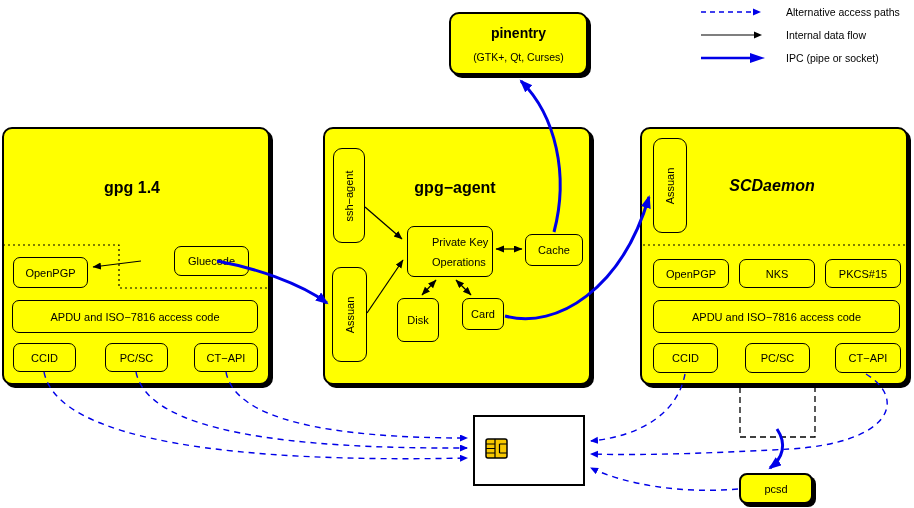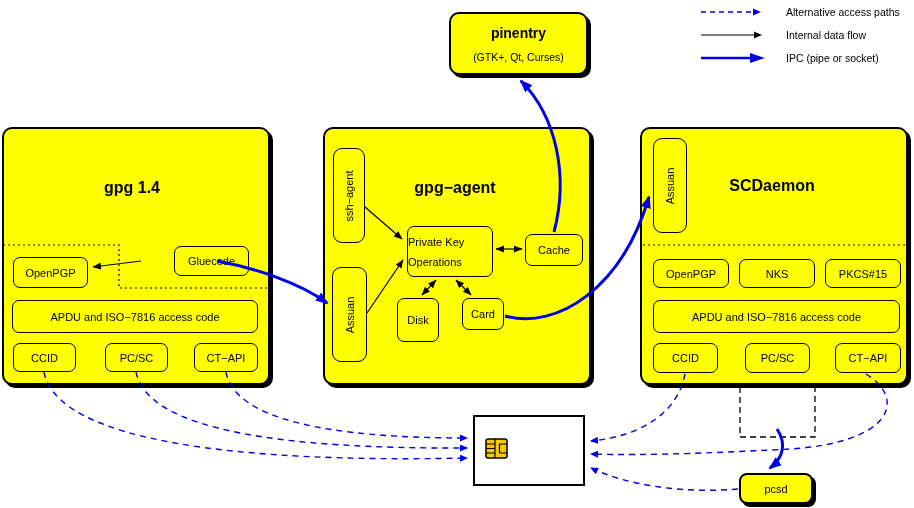--- a/index.html
+++ b/index.html
@@ -11,21 +11,21 @@
          transform:translateX(-50%);z-index:4;}
   .node{position:absolute;background:var(--yellow);border:1px solid #000;border-radius:7px;
         display:flex;align-items:center;justify-content:center;font-size:11px;
         box-sizing:border-box;z-index:3;white-space:nowrap;}
   .node.shadow{border-width:2px;border-radius:8px;box-shadow:3px 3px 0 #000;}
   .vnode{position:absolute;background:var(--yellow);border:1px solid #000;border-radius:9px;
          box-sizing:border-box;z-index:3;}
   .vnode span{position:absolute;left:50%;top:50%;transform:translate(-50%,-50%) rotate(-90deg);
          font-size:11px;white-space:nowrap;}
   .pko{flex-direction:column;align-items:flex-start;justify-content:center;
-       padding-left:0;gap:8px;}
+       padding-left:24px;gap:8px;}
   .pinentry{display:flex;flex-direction:column;align-items:center;justify-content:center;
        gap:10px;z-index:2;}
   .pinentry .pt{font-weight:bold;font-size:14px;}
   .pinentry .ps{font-size:10.5px;}
   .smartcard{position:absolute;left:473px;top:415px;width:112px;height:71px;background:#fff;
        border:2px solid #000;box-sizing:border-box;z-index:2;}
   .wires{position:absolute;left:0;top:0;z-index:7;pointer-events:none;}
   .legend{position:absolute;left:698px;top:0px;z-index:4;}
   .lrow{display:flex;align-items:center;height:23px;}
   .lrow svg{flex:0 0 auto;}
@@ -40,21 +40,21 @@
   <div class="bigbox" style="left:323px;top:127px;width:268px;height:258px;"></div>
   <div class="bigbox" style="left:640px;top:127px;width:268px;height:258px;"></div>
 
   <div class="bigbox pinentry" style="left:449px;top:12px;width:139px;height:63px;">
     <div class="pt">pinentry</div>
     <div class="ps">(GTK+, Qt, Curses)</div>
   </div>
 
   <div class="title" style="left:115px;top:179px;margin-left:17px;">gpg 1.4</div>
   <div class="title" style="left:455px;top:179px;">gpg−agent</div>
-  <div class="title" style="left:772px;top:177px;">SCDaemon</div>
+  <div class="title" style="left:772px;top:177px;font-style:italic;">SCDaemon</div>
 
   <div class="node" style="left:13px;top:257px;width:75px;height:31px;">OpenPGP</div>
   <div class="node" style="left:141px;top:246px;width:75px;height:30px;margin-left:33px;">Gluecode</div>
   <div class="node" style="left:12px;top:300px;width:246px;height:33px;">APDU and ISO−7816 access code</div>
   <div class="node" style="left:13px;top:343px;width:63px;height:29px;">CCID</div>
   <div class="node" style="left:105px;top:343px;width:63px;height:29px;">PC/SC</div>
   <div class="node" style="left:194px;top:343px;width:64px;height:29px;">CT−API</div>
 
   <div class="vnode" style="left:333px;top:148px;width:32px;height:95px;">
     <span>ssh−agent</span>

